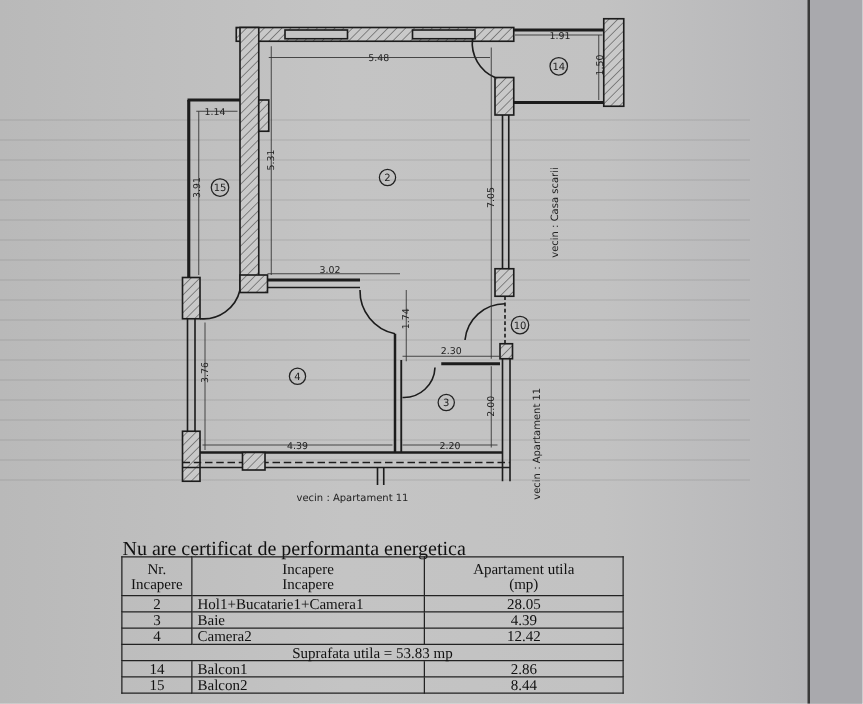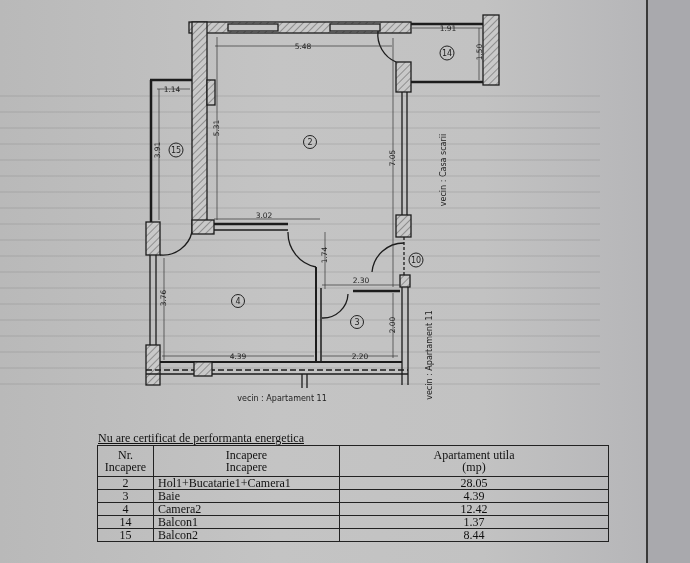--- a/index.html
+++ b/index.html
@@ -8,22 +8,22 @@
     background: linear-gradient(90deg,#b9b9b9 0%,#c4c4c4 40%,#c2c2c2 70%,#b3b3b6 100%);
     font-family: "Liberation Serif", serif;
   }
   .page-edge { position:absolute; left:646px; top:0; width:1.5px; height:563px; background:#3a3a3a; }
   .right-shade { position:absolute; left:648px; top:0; width:42px; height:563px; background:#a9a9ad; }
   .faint-lines { position:absolute; left:0; top:85px; width:600px; height:300px; opacity:0.10;
     background: repeating-linear-gradient(180deg, transparent 0 10px, #555 10px 12px, transparent 12px 16px); }
   svg.plan { position:absolute; left:0; top:0; }
   .dim { font-family:"DejaVu Sans", sans-serif; font-size:7.5px; fill:#222; }
   .lbl { font-family:"DejaVu Sans", sans-serif; font-size:8px; fill:#222; }
-  .cert { position:absolute; left:98px; top:431px; font-size:12px; color:#111;text-decoration:underline; }
-  table.areas { position:absolute; left:97px; top:445px; width:512px; border-collapse:collapse;
+  .cert { position:absolute; left:98px; top:431px; font-size:16px; color:#111; }
+  table.areas { position:absolute; left:97px; top:445px; width:402px; border-collapse:collapse;
     font-size:12px; color:#111; }
   table.areas td, table.areas th { border:1.3px solid #222; padding:0 4px; font-weight:normal; line-height:12px; }
   table.areas th { text-align:center; height:30px; }
   td.c { text-align:center; }
   tr.row td { height:12px; }
 </style>
 </head>
 <body>
 
 <div class="right-shade"></div>
@@ -174,23 +174,26 @@
     <td class="c">3</td>
     <td>Baie</td>
     <td class="c">4.39</td>
   </tr>
   <tr class="row">
     <td class="c">4</td>
     <td>Camera2</td>
     <td class="c">12.42</td>
   </tr>
   <tr class="row">
+    <td colspan="3" class="c">Suprafata utila = 53.83 mp</td>
+  </tr>
+  <tr class="row">
     <td class="c">14</td>
     <td>Balcon1</td>
-    <td class="c">1.37</td>
+    <td class="c">2.86</td>
   </tr>
   <tr class="row">
     <td class="c">15</td>
     <td>Balcon2</td>
     <td class="c">8.44</td>
   </tr>
 </tbody>
   </table>
 
 </body></html>

